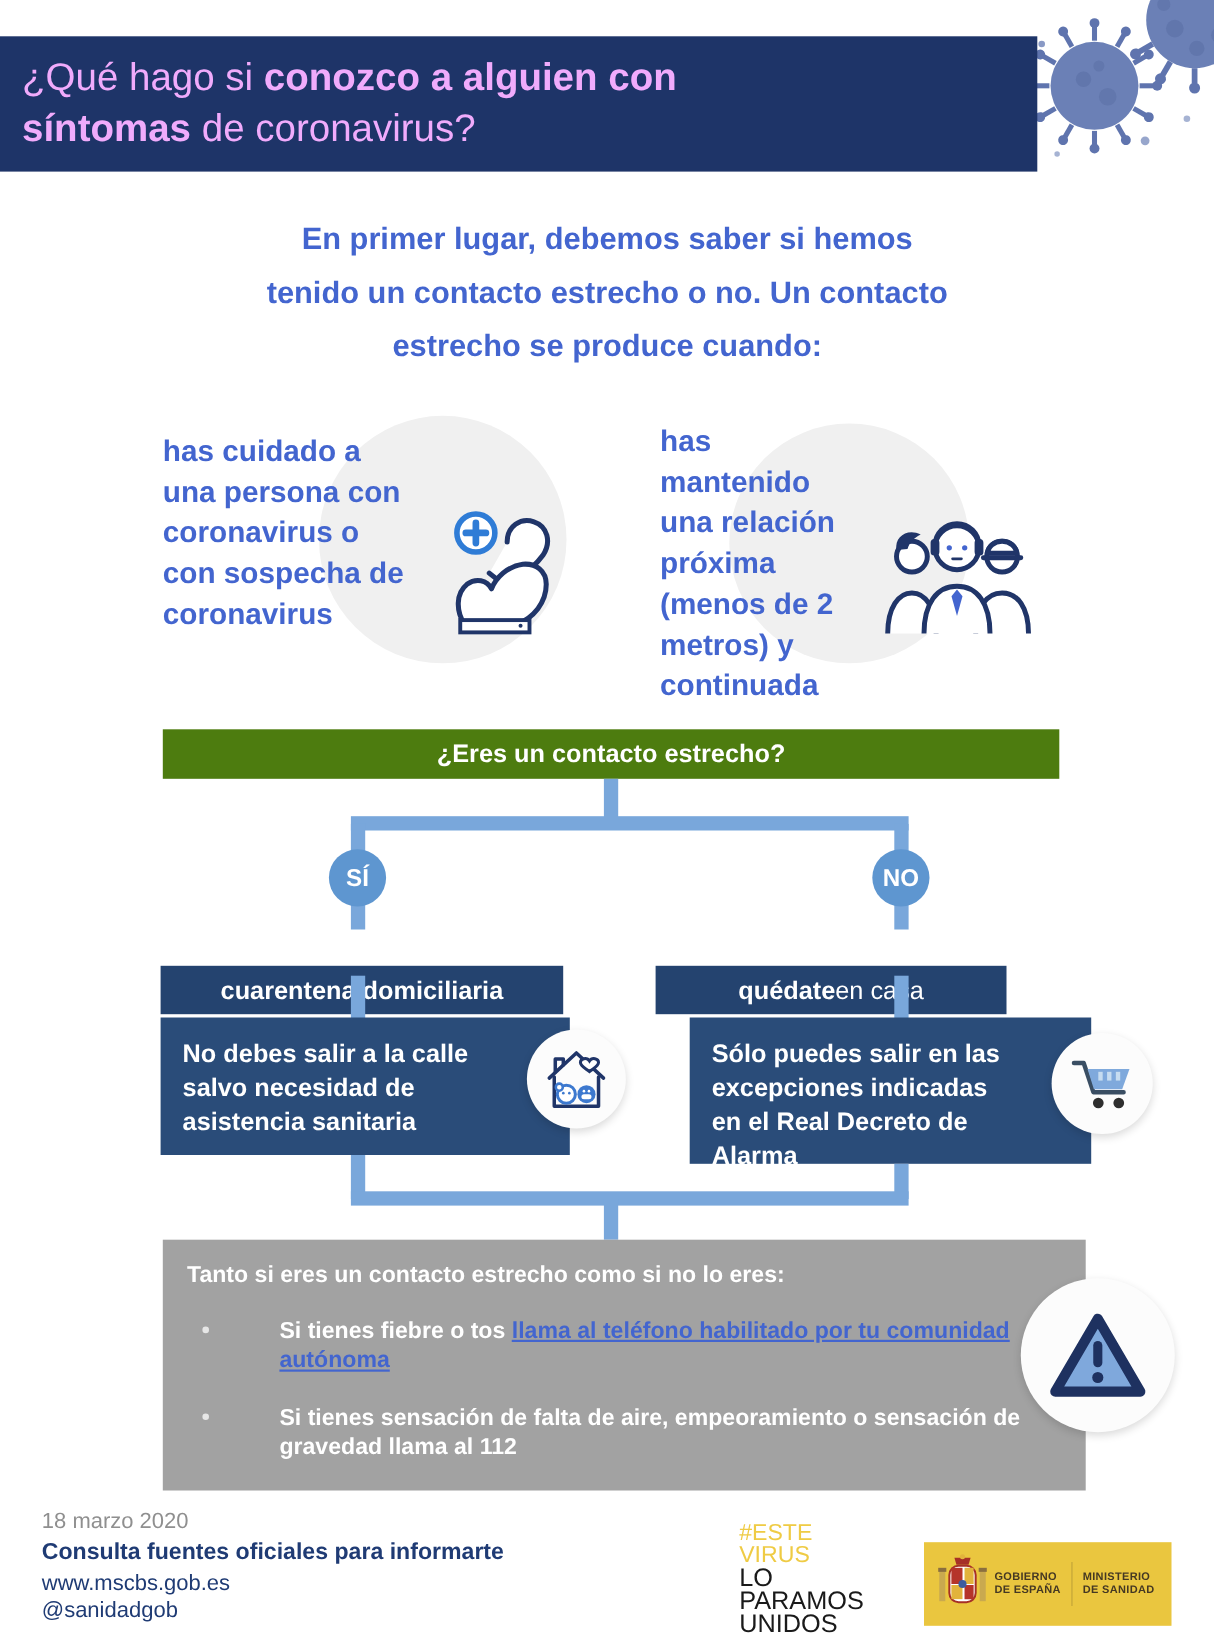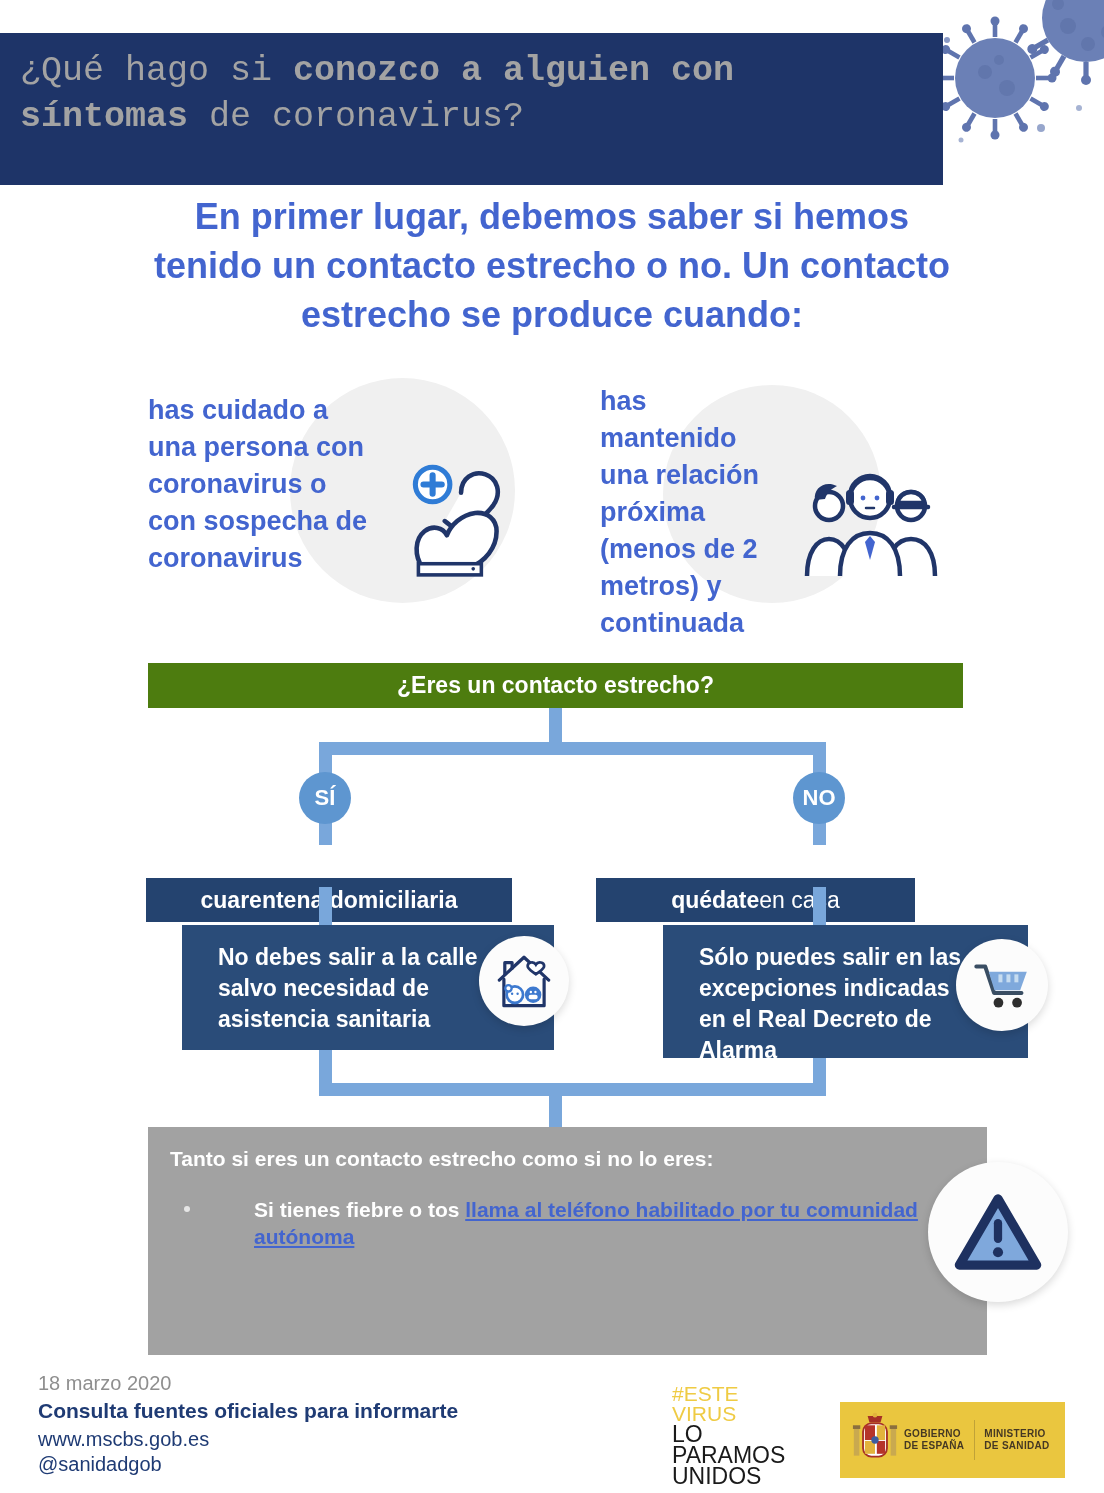--- a/index.html
+++ b/index.html
@@ -2,42 +2,42 @@
 <html><head>
 <meta charset="utf-8">
 <style>
   html,body{margin:0;padding:0;background:#fff;}
   *{box-sizing:border-box;}
   .page{position:relative;width:1104px;height:1493px;background:#ffffff;overflow:hidden;
         font-family:"Liberation Sans","DejaVu Sans",sans-serif;}
   .abs{position:absolute;}
 
   
-  .header{left:0;top:33px;width:943px;height:152px;background:#1E3468;color:#a3a3a3;
-          padding:15px 0 0 20px;font-size:35px;line-height:46px;font-family:Liberation Mono, monospace;}
+  .header{left:0;top:33px;width:943px;height:123px;background:#1E3468;color:#f0abfc;
+          padding:15px 0 0 20px;font-size:35px;line-height:46px;}
   .b{font-weight:bold;}
 
   
   .intro{left:0;top:192px;width:1104px;text-align:center;color:#4365CF;font-weight:bold;
-         font-size:36px;line-height:49px;white-space:pre-line;}
+         font-size:28px;line-height:49px;white-space:pre-line;}
 
   
   .gray-circle{border-radius:50%;background:#F0F0F0;}
   .contact-text{color:#4365CF;font-weight:bold;font-size:27px;line-height:37px;white-space:pre-line;}
 
   
   .qbar{left:148px;top:663px;width:815px;height:45px;background:#4d7c0f;color:#fff;
         font-weight:bold;font-size:23px;display:flex;align-items:center;justify-content:center;}
   .conn{background:#79A7DB;}
   .node{width:52px;height:52px;border-radius:50%;background:#5E96D0;color:#fff;font-weight:bold;
         font-size:22px;display:flex;align-items:center;justify-content:center;}
   .tbar{height:44px;background:#24436F;color:#fff;font-size:23px;display:flex;
         align-items:center;justify-content:center;margin-top:35px;}
   .bodybox{background:#2A4C79;color:#fff;font-weight:bold;font-size:23px;line-height:31px;
-           padding:17px 0 0 36px;white-space:pre-line;margin-left:36px;}
+           padding:17px 0 0 20px;white-space:pre-line;}
   .wcircle{background:#FCFCFC;border-radius:50%;box-shadow:0 3px 8px rgba(0,0,0,.15);
            display:flex;align-items:center;justify-content:center;}
 
   
   .graybox{left:148px;top:1127px;width:839px;height:228px;background:#A2A2A2;color:#fff;
            padding:20px 0 0 22px;}
   .g-title{font-size:21px;font-weight:bold;}
   .bullet{display:flex;margin-top:25px;gap:48px;}
   .bdot{width:6px;height:6px;border-radius:50%;background:#E6E6E6;margin:10px 16px 0 14px;flex:none;}
   .btxt{font-size:21px;font-weight:bold;line-height:27px;width:700px;}
@@ -237,20 +237,24 @@
   <div class="abs conn" style="left:813px;top:1058px;width:13px;height:32px;"></div>
   <div class="abs conn" style="left:319px;top:1083px;width:507px;height:13px;"></div>
   <div class="abs conn" style="left:549px;top:1090px;width:13px;height:37px;"></div>
 
   <div class="abs graybox">
     <div class="g-title">Tanto si eres un contacto estrecho como si no lo eres:</div>
     <div class="bullet">
       <span class="bdot"></span>
       <span class="btxt"><span>Si tienes fiebre o tos </span><a class="link">llama al teléfono habilitado por tu comunidad autónoma</a></span>
     </div>
+    <div class="bullet">
+      <span class="bdot"></span>
+      <span class="btxt"><span>Si tienes sensación de falta de aire, empeoramiento o sensación de gravedad llama al 112</span></span>
+    </div>
   </div>
 
   <div class="abs wcircle" style="left:928px;top:1162px;width:140px;height:140px;">
     <svg width="92" height="92" viewBox="0 0 100 100">
       <polygon points="50,14 92,86 8,86" fill="#7FA8DC" stroke="#1E3160" stroke-width="10" stroke-linejoin="round"></polygon>
       <rect x="45.5" y="36" width="9" height="26" rx="4.5" fill="#1E3160"></rect>
       <circle cx="50" cy="72" r="5.5" fill="#1E3160"></circle>
     </svg>
   </div>
 

